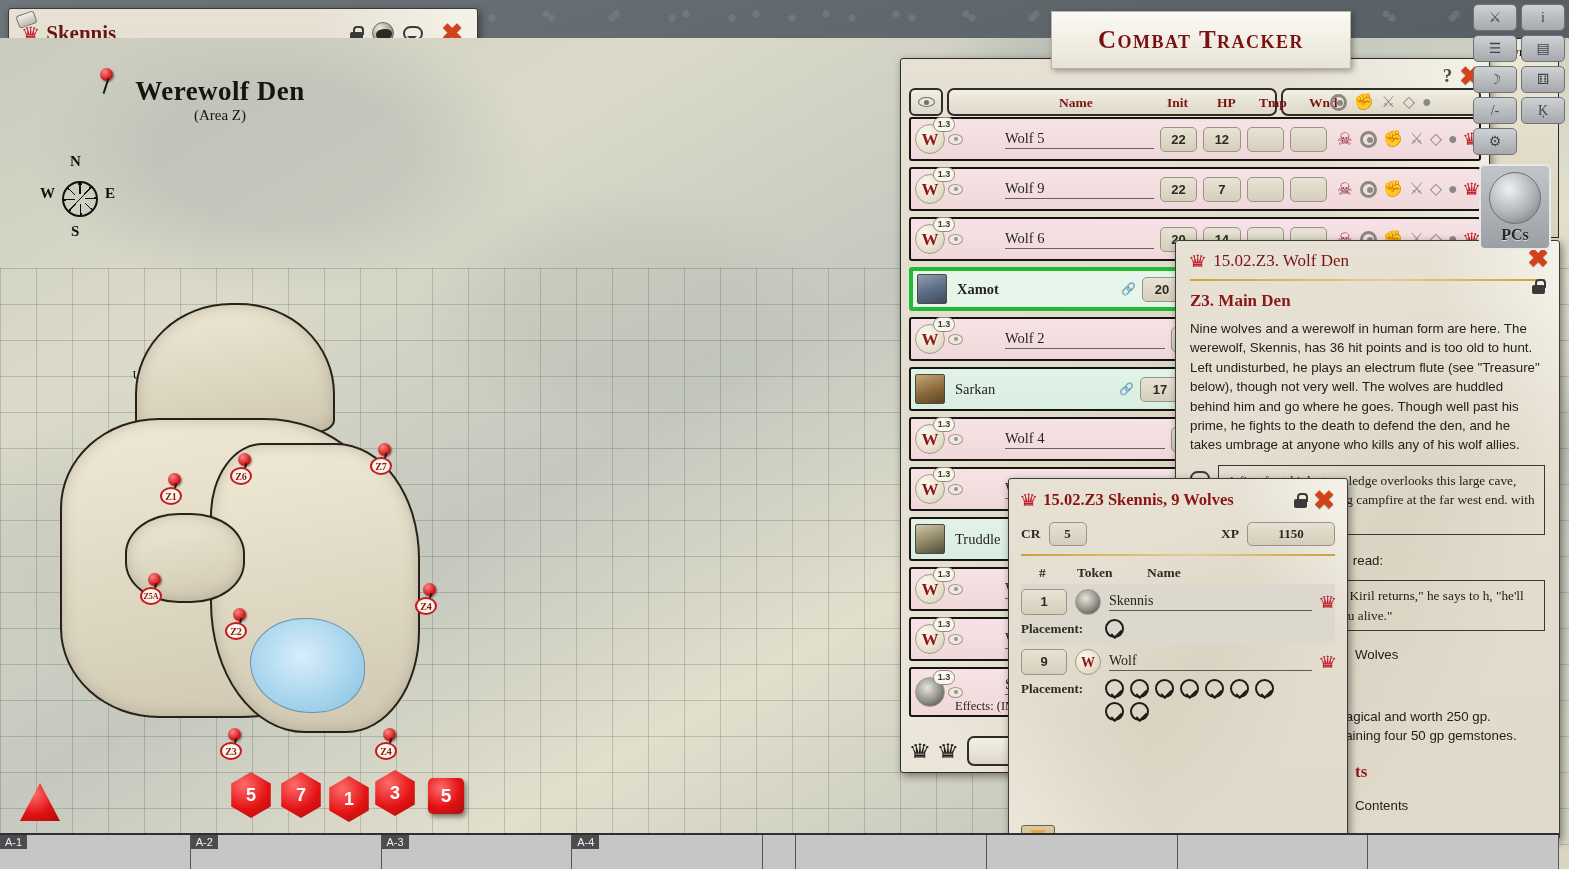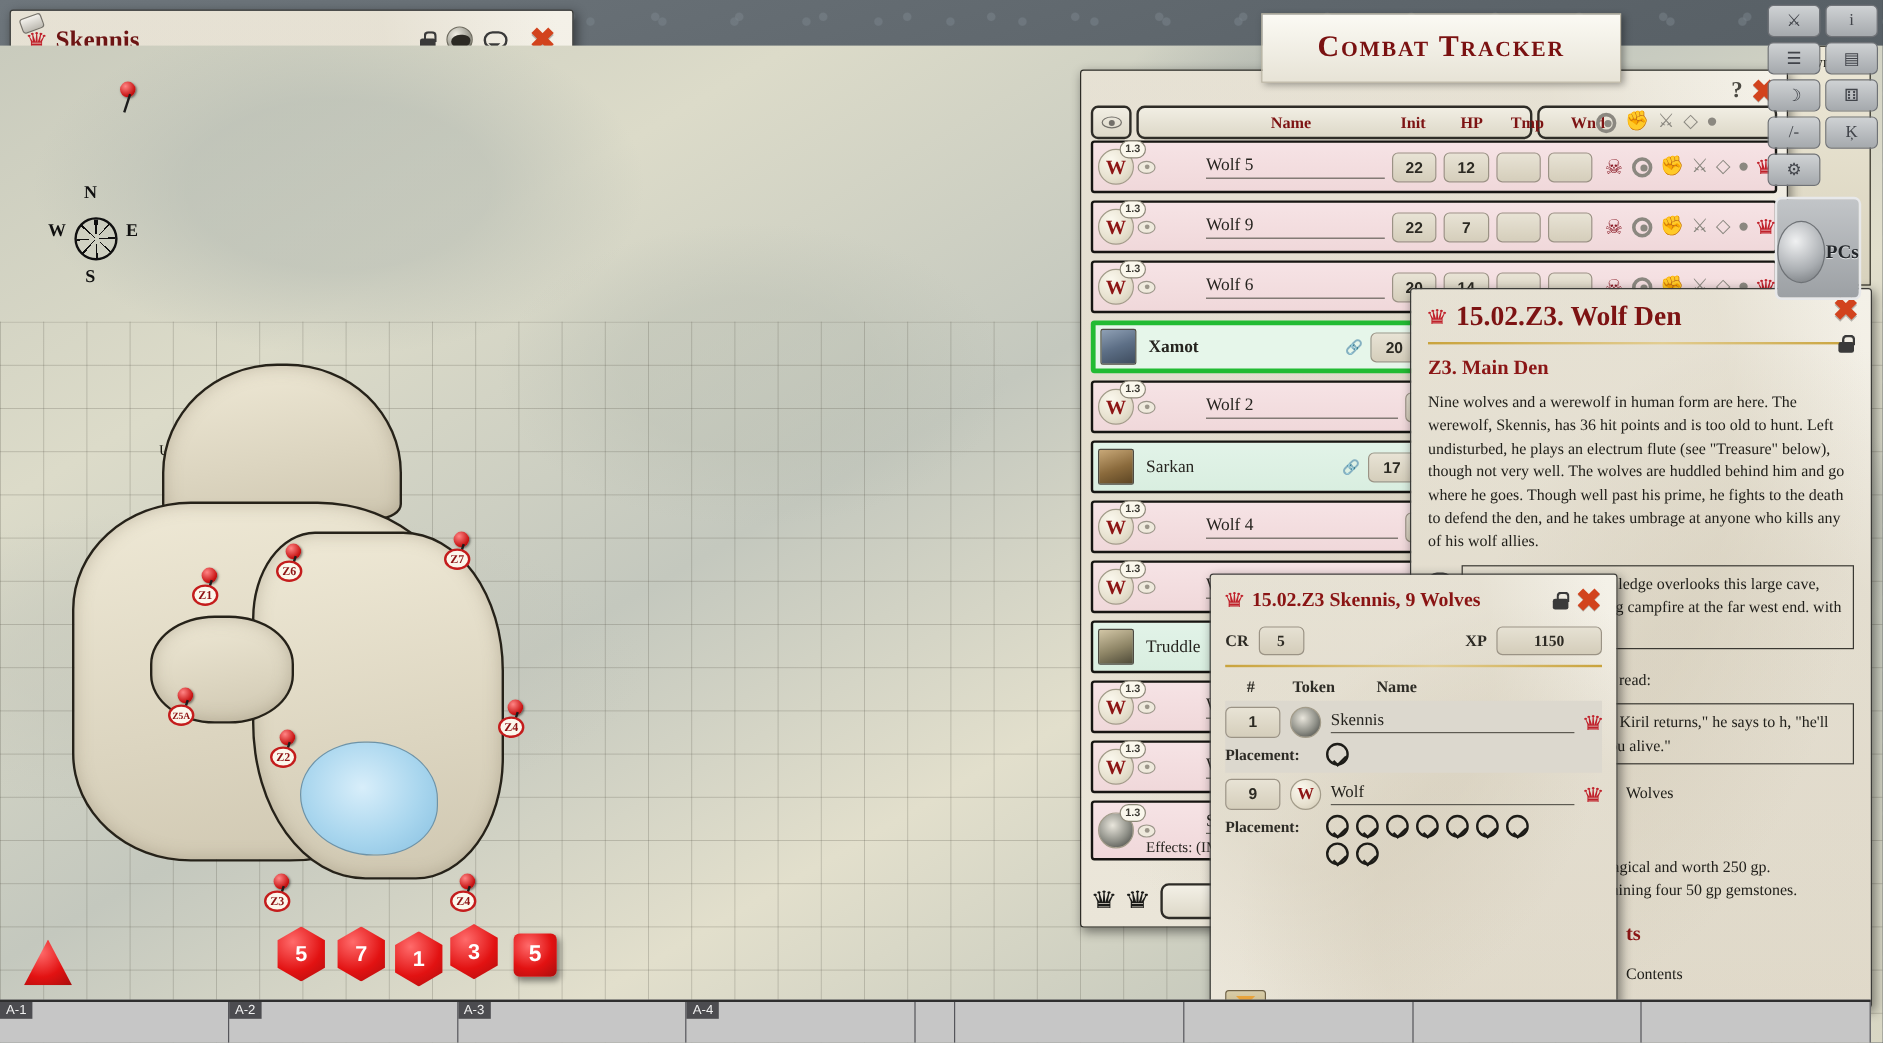--- a/index.html
+++ b/index.html
@@ -176,23 +176,23 @@
   .ct-effects{position:absolute;left:44px;bottom:1px;font-family:"Liberation Serif",serif;font-size:12.5px;color:#26241f;}
   .ct-row-icons{display:flex;align-items:center;gap:6px;margin-left:8px;}
   .ct-footer{position:absolute;left:10px;bottom:6px;display:flex;align-items:center;gap:10px;}
   .m-btn{width:120px;height:30px;border:2px solid #2e2c27;border-radius:7px;background:linear-gradient(180deg,#f3f0e6,#ddd8c8);
      font-family:"Liberation Serif",serif;color:#7d1313;font-weight:bold;font-size:15px;text-align:center;line-height:26px;}
 
   
   #story-win{left:1175px;top:240px;width:385px;height:600px;border-radius:3px;}
   .story-inner{position:absolute;inset:0;padding:10px 14px;}
   .story-head{display:flex;align-items:center;gap:8px;}
-  .story-title{font-family:"Liberation Serif",serif;font-size:23px;font-weight:bold;color:#7d1313;}
+  .story-title{font-family:"Liberation Serif",serif;font-size:17px;font-weight:normal;color:#7d1313;}
   .story-h2{font-family:"Liberation Serif",serif;font-size:17px;font-weight:bold;color:#8b1616;margin:10px 0 8px;}
-  .story-p{font-family:Liberation Serif, serif;font-size:13.3px;color:#22211c;line-height:1.46;}
+  .story-p{font-family:Liberation Sans, sans-serif;font-size:13.3px;color:#22211c;line-height:1.46;}
   .readbox{border:1px solid #3a3832;padding:5px 8px;font-family:"Liberation Serif",serif;font-size:13.3px;color:#22211c;line-height:1.46;margin-left:26px;}
   .readrow{display:flex;align-items:flex-start;gap:8px;margin-top:10px;}
   .bub{width:20px;height:15px;border:2px solid #3a3a3a;border-radius:9px;position:relative;flex:none;margin-top:6px;}
   .bub::after{content:"";position:absolute;left:2px;bottom:-7px;width:0;height:0;border:5px solid transparent;border-top-color:#3a3a3a;}
 
   
   #enc-win{left:1008px;top:478px;width:340px;height:382px;border-radius:3px;}
   .enc-inner{position:absolute;inset:0;padding:8px 12px;}
   .enc-head{display:flex;align-items:center;gap:7px;}
   .enc-title{font-family:"Liberation Serif",serif;font-size:16.5px;font-weight:bold;color:#8a1414;}
@@ -212,21 +212,21 @@
      display:flex;align-items:center;justify-content:center;}
   .env-btn div{width:0;height:0;border:8px solid transparent;border-top-color:#e8a33c;}
 
   
   #rtool{position:absolute;right:4px;top:4px;width:92px;}
   .tool-grid{display:flex;flex-wrap:wrap;gap:4px;width:92px;}
   .tbtn{width:44px;height:27px;border-radius:5px;border:1px solid #6f7277;
     background:linear-gradient(180deg,#cfd2d4,#a5a9ad);display:flex;align-items:center;justify-content:center;
     font-size:14px;color:#41444a;font-family:"Liberation Serif",serif;}
   .pcs-btn{margin-top:9px;margin-left:6px;width:72px;height:86px;border-radius:6px;border:2px solid #e7e8ea;
-    background:linear-gradient(180deg,#c2c5c8,#9ca0a4);display:flex;flex-direction:row;align-items:center;padding-top:6px;}
+    background:linear-gradient(180deg,#c2c5c8,#9ca0a4);display:flex;flex-direction:column;align-items:center;padding-top:6px;}
   .pcs-orb{width:52px;height:52px;border-radius:50%;background:radial-gradient(circle at 38% 32%,#f0f1f2,#a9adb1 60%,#6e7276);border:1px solid #6e7276;}
   .pcs-label{font-family:"Liberation Serif",serif;font-size:16px;font-weight:bold;color:#23262a;text-shadow:0 1px 0 #dfe1e3;margin-top:2px;}
 
   
   .die{position:absolute;background:radial-gradient(circle at 35% 28%,#ff6b6b,#e21212 55%,#a80d0d);
     color:#fff;font-family:"Liberation Sans",sans-serif;font-weight:bold;display:flex;align-items:center;justify-content:center;
     box-shadow:2px 3px 5px rgba(0,0,0,.45);}
   .d20{width:46px;height:46px;clip-path:polygon(50% 0,93% 25%,93% 75%,50% 100%,7% 75%,7% 25%);font-size:18px;}
   .d6{width:36px;height:36px;border-radius:5px;font-size:19px;}
   .d4{width:40px;height:38px;clip-path:polygon(50% 0,100% 100%,0 100%);font-size:0;}
@@ -398,20 +398,24 @@
     <div class="sidetab">Other</div>
   </div>
   <div id="map-toolbar">
     <div class="tb-btn">
         <div class="eraser"></div>
       </div>
   </div>
   <div id="map-canvas">
     <div class="grid" style="top:230px"></div>
 
+    <div id="map-title">
+      <div class="map-title-text">Werewolf Den</div>
+      <div class="map-sub">(Area Z)</div>
+    </div>
     <div class="pin" style="left:92px;top:30px">
       <div class="head"></div>
         <div class="needle"></div>
     </div>
 
     <div class="compass">
       <span class="n">N</span>
       <span class="s">S</span>
       <span class="w">W</span>
       <span class="e">E</span>

